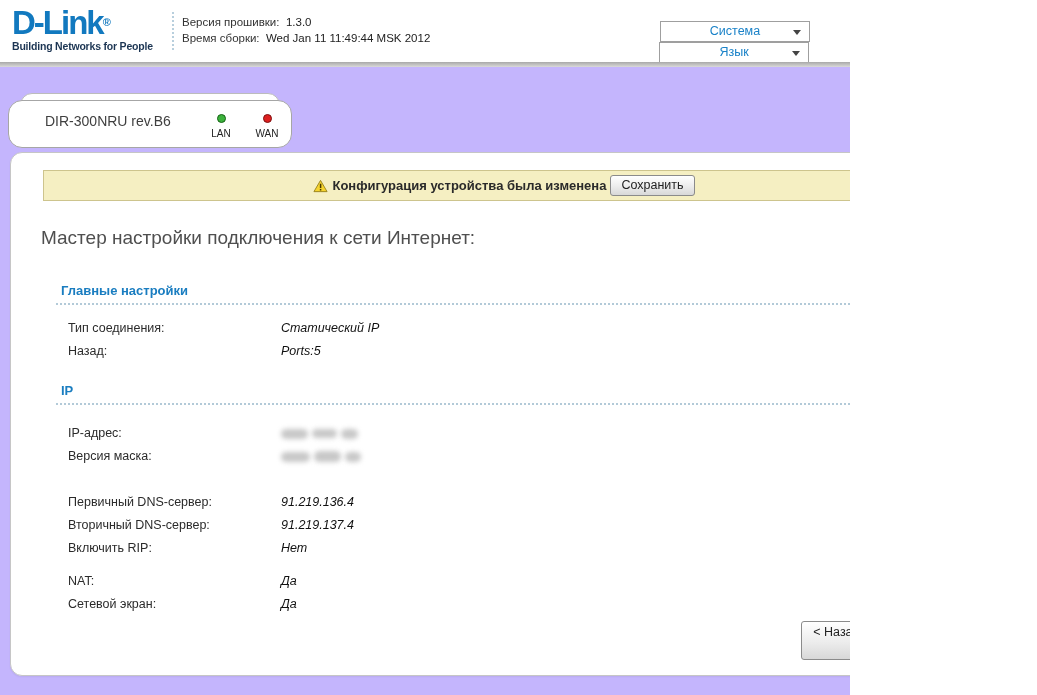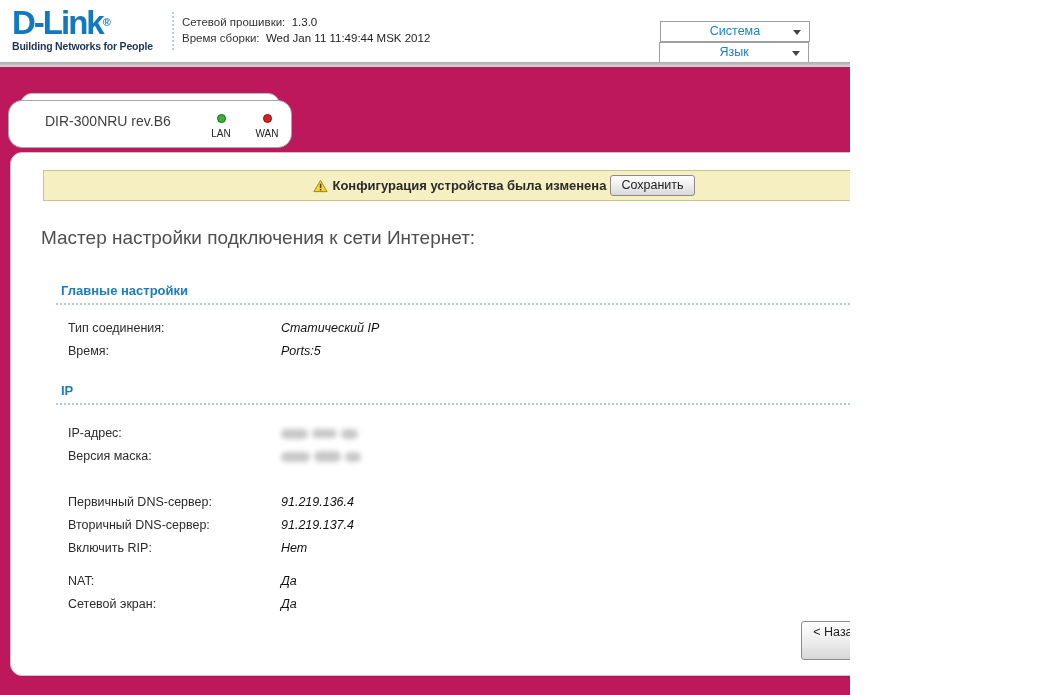--- a/index.html
+++ b/index.html
@@ -1,17 +1,17 @@
 <!DOCTYPE html>
 <html><head>
 <meta charset="utf-8">
 <style>
   html,body{margin:0;padding:0;background:#fff;}
   body{font-family:"Liberation Sans",sans-serif;color:#333;}
-  #screen{position:relative;width:850px;height:695px;background:#be185d;overflow:hidden;}
+  #screen{position:relative;width:850px;height:695px;background:#c4b5fd;overflow:hidden;}
 
   
   .header{position:absolute;left:0;top:0;width:100%;height:62px;background:#fff;}
   .logo{position:absolute;left:12px;top:6px;width:150px;cursor:default;}
   .brand{font-weight:800;font-size:33px;line-height:33px;letter-spacing:-2px;color:#1279bf;}
   .reg{font-size:11px;vertical-align:top;color:#1279bf;letter-spacing:0;}
   .tagline{font-size:10.5px;font-weight:bold;color:#1c3553;letter-spacing:-0.2px;margin-top:1px;}
   .fw-sep{position:absolute;left:172px;top:12px;height:38px;border-left:2px dotted #b8cfdd;}
   .fw{position:absolute;left:182px;top:14px;font-size:11.5px;color:#333;line-height:16px;}
   .fw b{font-weight:normal;color:#222;}
@@ -71,21 +71,21 @@
 
 <div id="screen">
 
   <div class="header">
     <div class="logo">
       <div class="brand"><span>D-Link</span><span class="reg">®</span></div>
       <div class="tagline">Building Networks for People</div>
     </div>
     <div class="fw-sep"></div>
     <div class="fw">
-      <div><span>Сетевой прошивки:</span>&nbsp;&nbsp;<b>1.3.0</b></div>
+      <div><span>Версия прошивки:</span>&nbsp;&nbsp;<b>1.3.0</b></div>
       <div><span>Время сборки:</span>&nbsp;&nbsp;<b>Wed Jan 11 11:49:44 MSK 2012</b></div>
     </div>
     <div class="menus">
       <div class="menu">
         <span>Система</span>
         <span class="arr"></span>
       </div>
       <div class="menu">
         <span>Язык</span>
         <span class="arr"></span>
@@ -120,21 +120,21 @@
     </div>
 
     <div class="page-title">Мастер настройки подключения к сети Интернет:</div>
 
     <div class="sec-hdr sec1">Главные настройки</div>
     <div class="row" style="top:168px">
       <span>Тип соединения:</span>
       <span class="value">Статический IP</span>
     </div>
     <div class="row" style="top:191px">
-      <span>Время:</span>
+      <span>Назад:</span>
       <span class="value">Ports:5</span>
     </div>
 
     <div class="sec-hdr sec2">IP</div>
     <div class="row" style="top:273px">
       <span>IP-адрес:</span>
       <span class="value"><span class="smudge" style="width:27px"></span><span class="smudge" style="width:25px;height:9px"></span><span class="smudge" style="width:17px"></span></span>
     </div>
     <div class="row" style="top:296px">
       <span>Версия маска:</span>

